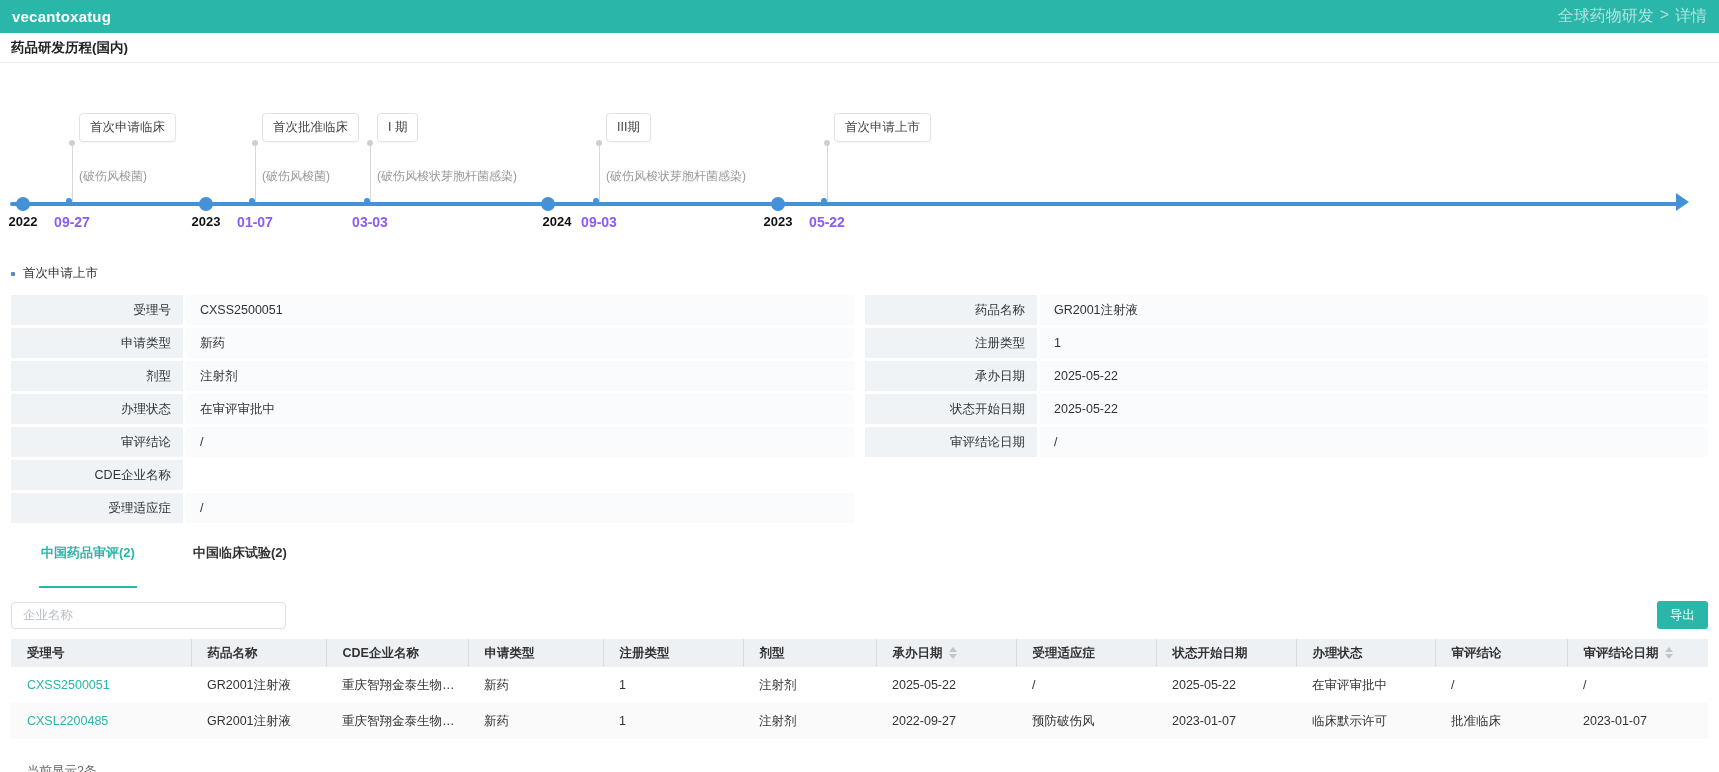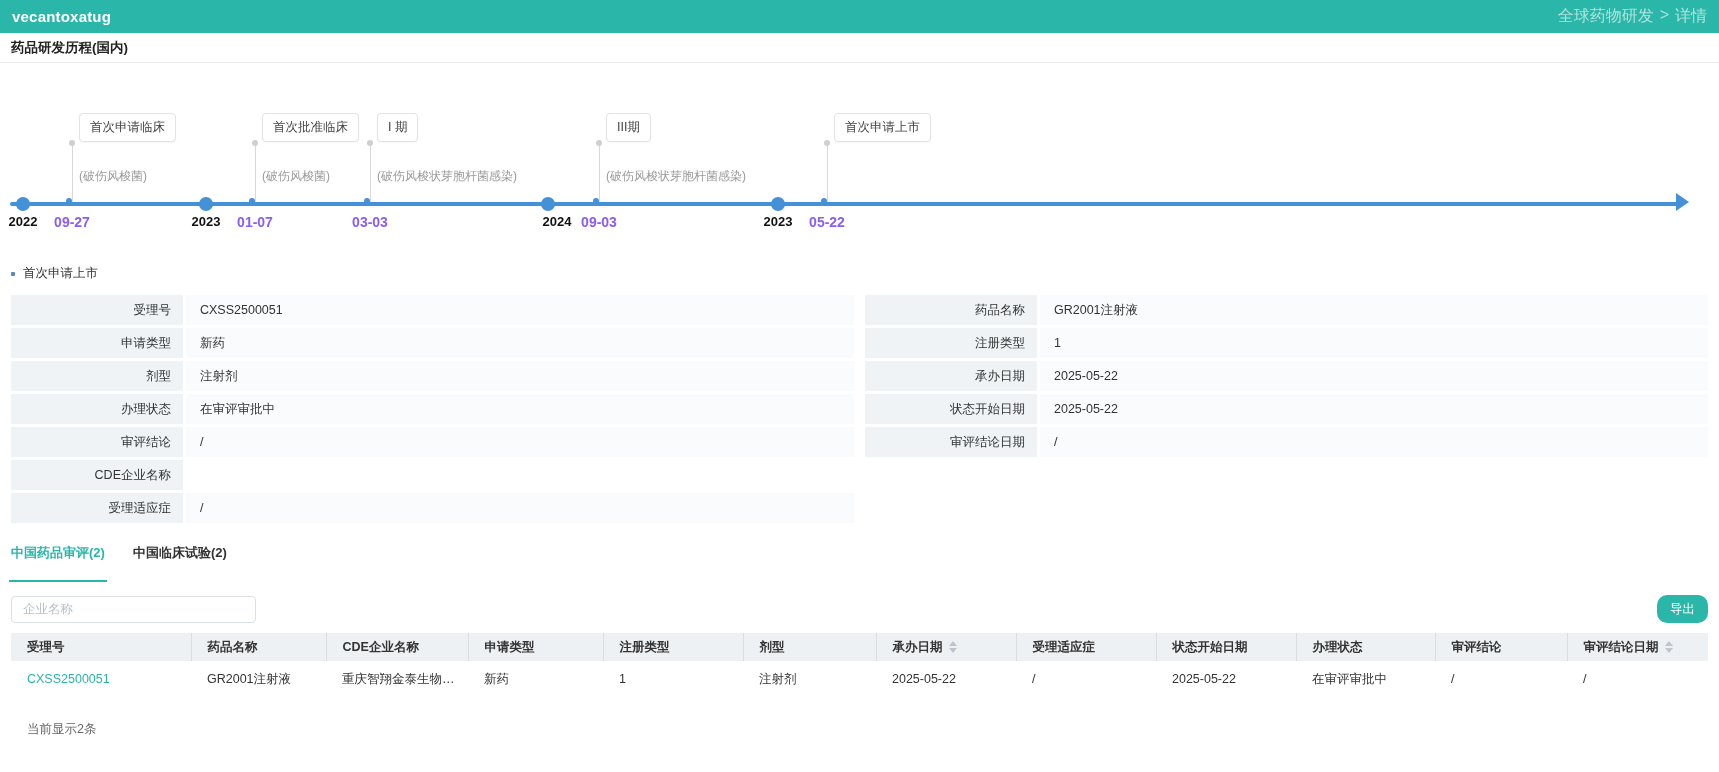--- a/index.html
+++ b/index.html
@@ -38,36 +38,36 @@
   .bullet-title { font-size:12.5px; color:#333; }
   .detail-grid { display:flex; gap:11px; padding:0 11px; margin-top:13px; }
   .detail-col { flex:1; }
   .d-row { display:flex; height:30px; margin-bottom:3px; }
   .d-label { width:172px; background:#eff3f6; text-align:right; padding-right:12px; line-height:30px; color:#333; }
   .d-value { flex:1; background:#fafbfc; margin-left:3px; padding-left:14px; line-height:30px; color:#333;
     white-space:nowrap; overflow:hidden; }
 
   
   .tabs { display:flex; gap:28px; padding:0 11px; margin-top:18px; }
-  .tab { font-size:13px; font-weight:700; color:#333; padding-bottom:20px; position:relative; cursor:pointer; }
+  .tab { font-size:13px; font-weight:700; color:#333; padding-bottom:26px; position:relative; cursor:pointer;margin-left:30px; }
   .tab.active { color:#2ab6a8; }
   .tab.active::after { content:""; position:absolute; left:-2px; right:-2px; bottom:0; height:2px; background:#2ab6a8; }
 
   
   .filter-row { display:flex; align-items:center; padding:0 11px; margin-top:13px; }
-  .f-input { width:245px; height:27px; border:1px solid #dcdfe6; border-radius:4px; padding:0 11px;
+  .f-input { width:275px; height:27px; border:1px solid #dcdfe6; border-radius:4px; padding:0 11px;
     font-size:12.5px; color:#333; outline:none; font-family:inherit; }
   .f-input::placeholder { color:#b8bfc9; }
   .f-select { width:242px; height:27px; border:1px solid #dcdfe6; border-radius:4px; margin-left:10px;
     display:flex; align-items:center; padding:0 11px; cursor:pointer; background:#fff; }
   .f-select .ph { color:#b8bfc9; flex:1; }
   .chev { width:8px; height:8px; border-left:1.5px solid #c0c4cc; border-bottom:1.5px solid #c0c4cc;
     transform:rotate(-45deg) translateY(-2px); }
   .export-btn { margin-left:auto; height:28px; padding:0 13px; background:#2ab6a8; color:#fff; border:none;
-    border-radius:10px; font-size:12.5px; cursor:pointer; font-family:inherit; }
+    border-radius:3px; font-size:12.5px; cursor:pointer; font-family:inherit; }
 
   
   table.review { margin:10px 11px 0; width:1697px; border-collapse:collapse; table-layout:fixed; }
   .review th { background:#eef1f4; height:28px; text-align:left; padding-left:16px; font-size:12.5px;
     color:#333; font-weight:700; white-space:nowrap; overflow:hidden; }
   .review th + th { border-left:1px solid #d9dde2; }
   .review td { height:36px; padding-left:16px; font-size:12.5px; color:#333; white-space:nowrap; overflow:hidden; }
   .review tr.alt td { background:#fafafa; }
   .review td.link { color:#2cb5a7; cursor:pointer; }
   .sort { display:inline-flex; flex-direction:column; margin-left:6px; vertical-align:middle; gap:2px; }
@@ -249,16 +249,30 @@
         <td>新药</td>
         <td>1</td>
         <td>注射剂</td>
         <td>2025-05-22</td>
         <td>/</td>
         <td>2025-05-22</td>
         <td>在审评审批中</td>
         <td>/</td>
         <td>/</td>
       </tr>
+      <tr class="alt">
+        <td class="link">CXSL2200485</td>
+        <td>GR2001注射液</td>
+        <td>重庆智翔金泰生物…</td>
+        <td>新药</td>
+        <td>1</td>
+        <td>注射剂</td>
+        <td>2022-09-27</td>
+        <td>预防破伤风</td>
+        <td>2023-01-07</td>
+        <td>临床默示许可</td>
+        <td>批准临床</td>
+        <td>2023-01-07</td>
+      </tr>
     </tbody>
 </table>
 
 <div class="count-footer">当前显示2条</div>
 
 </body></html>

